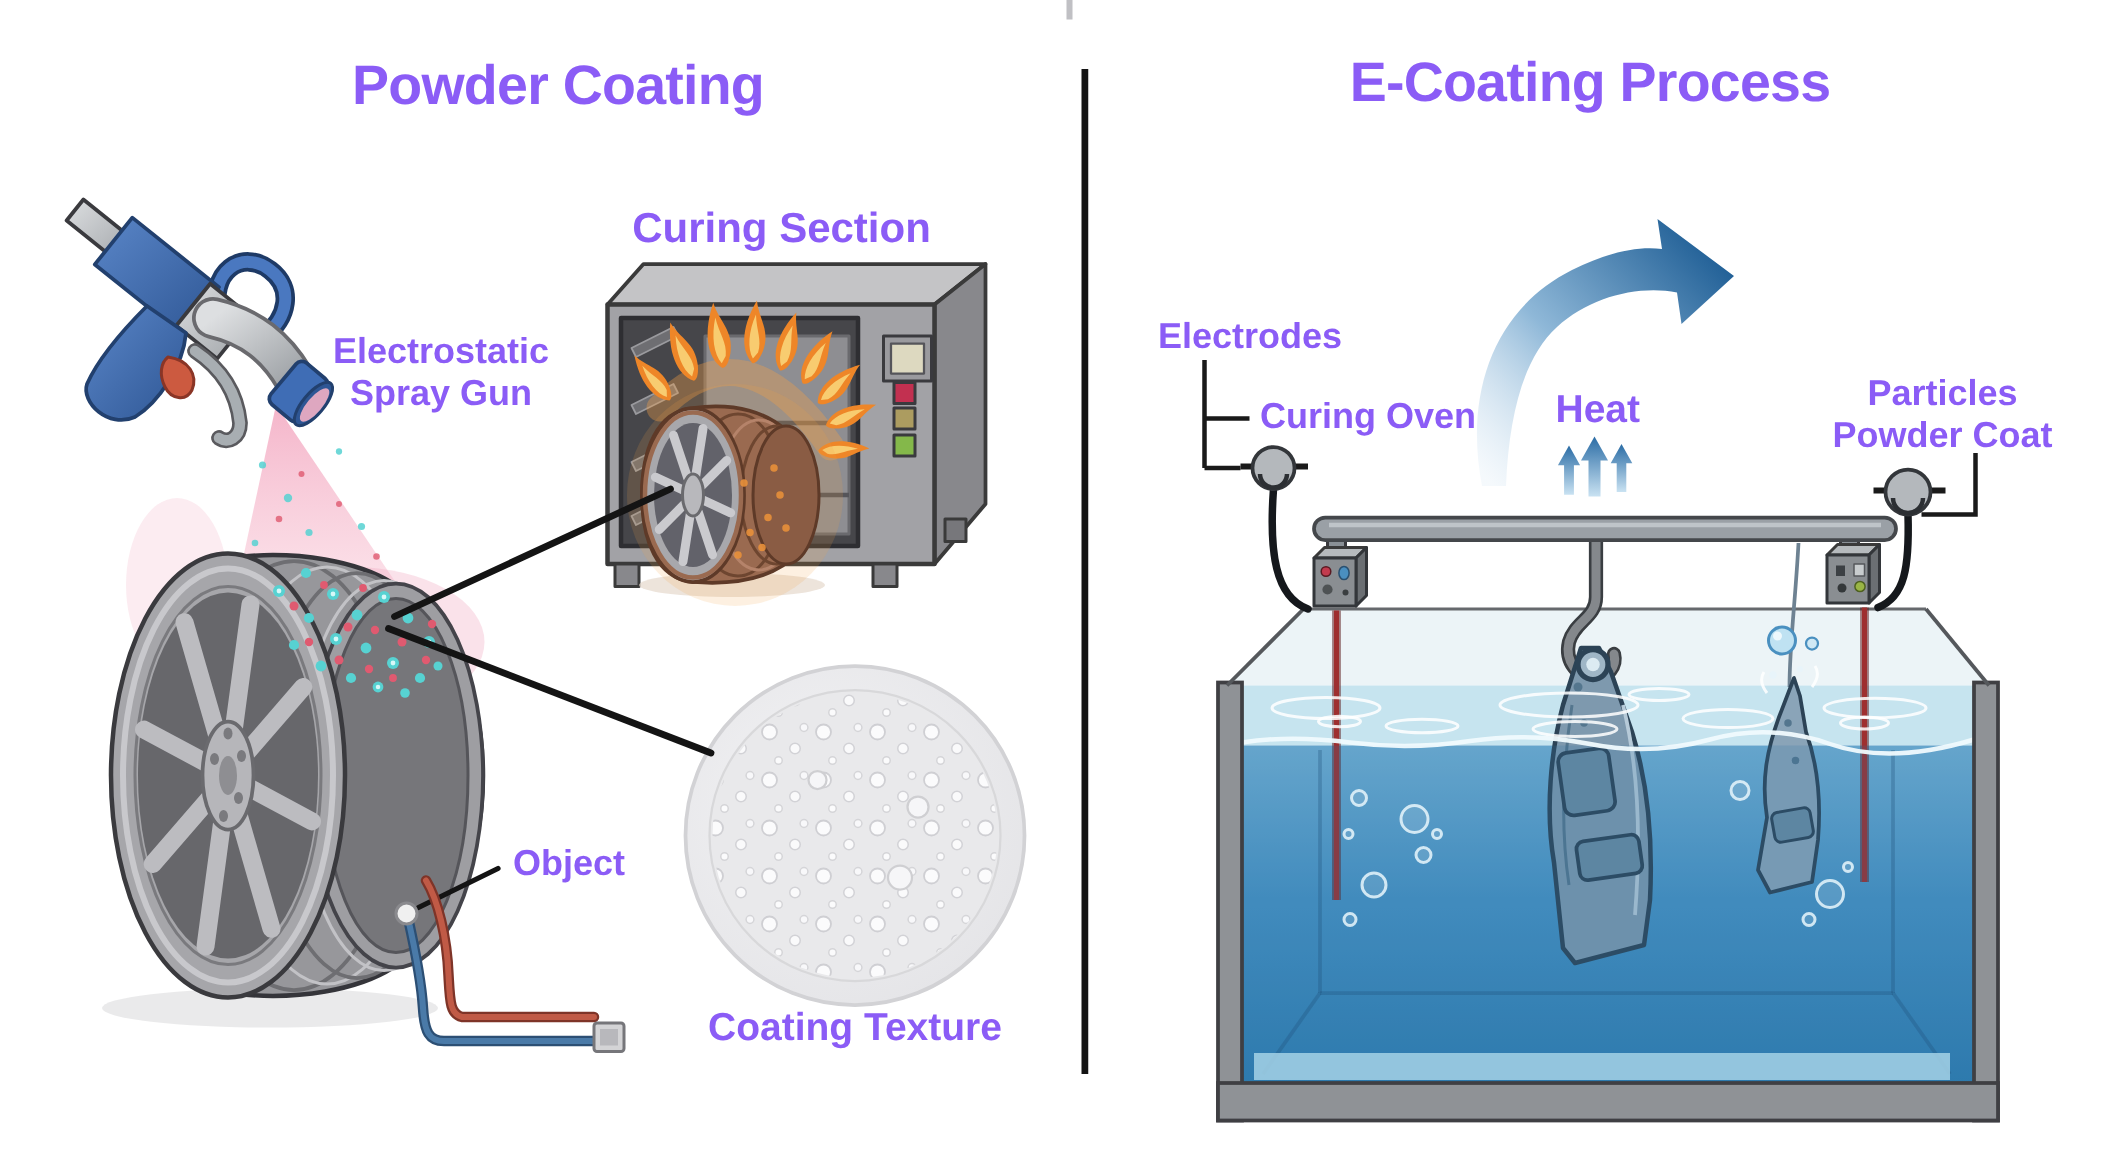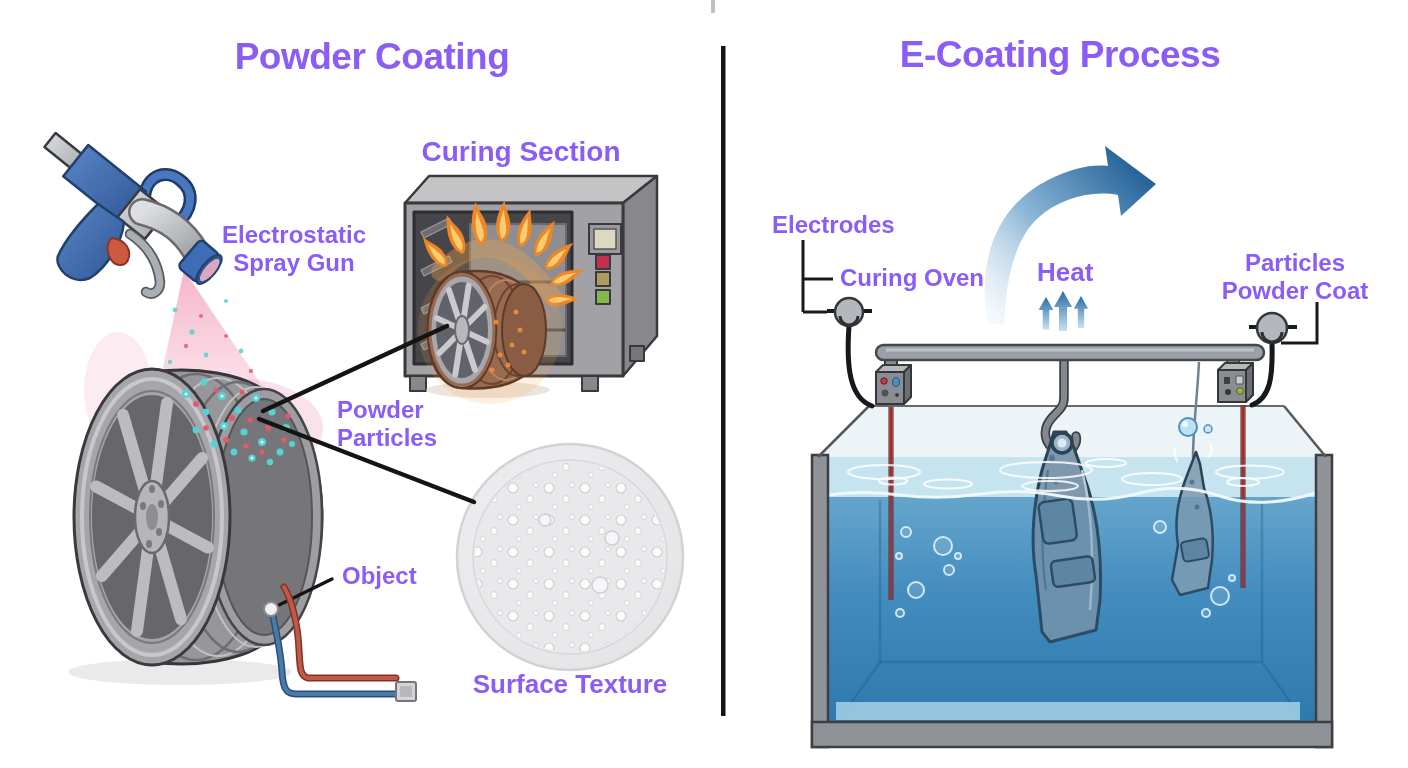--- a/index.html
+++ b/index.html
@@ -453,24 +453,22 @@
     <path transform="translate(1063,291)" d="M0,0 L9,16 L4,16 L4,40 L-4,40 L-4,16 L-9,16 Z"></path>
     <path transform="translate(1081,296) scale(0.8)" d="M0,0 L9,16 L4,16 L4,40 L-4,40 L-4,16 L-9,16 Z"></path>
   </g>
 </g>
 </svg>
 
 <div class="lbl ctr t-main" style="left:157px;top:36px;width:430px;">Powder Coating</div>
 <div class="lbl ctr t-sec" style="left:391px;top:136px;width:260px;">Curing Section</div>
 <div class="lbl ctr t-lab" style="left:204px;top:221px;width:180px;">Electrostatic
 Spray Gun</div>
-<div class="lbl t-lab" style="left:337px;top:396px;">Powder
-Particles</div>
 <div class="lbl t-lab" style="left:342px;top:562px;">Object</div>
-<div class="lbl ctr t-lab2" style="left:450px;top:669px;width:240px;">Surface Texture</div>
+<div class="lbl ctr t-lab2" style="left:450px;top:669px;width:240px;">Coating Texture</div>
 
 <div class="lbl ctr t-main" style="left:880px;top:34px;width:360px;">E-Coating Process</div>
 <div class="lbl t-lab" style="left:772px;top:211px;">Electrodes</div>
 <div class="lbl t-lab" style="left:840px;top:264px;">Curing Oven</div>
 <div class="lbl t-lab2" style="left:1037px;top:257px;">Heat</div>
 <div class="lbl ctr t-lab" style="left:1195px;top:249px;width:200px;">Particles
 Powder Coat</div>
 
 </div>
 

